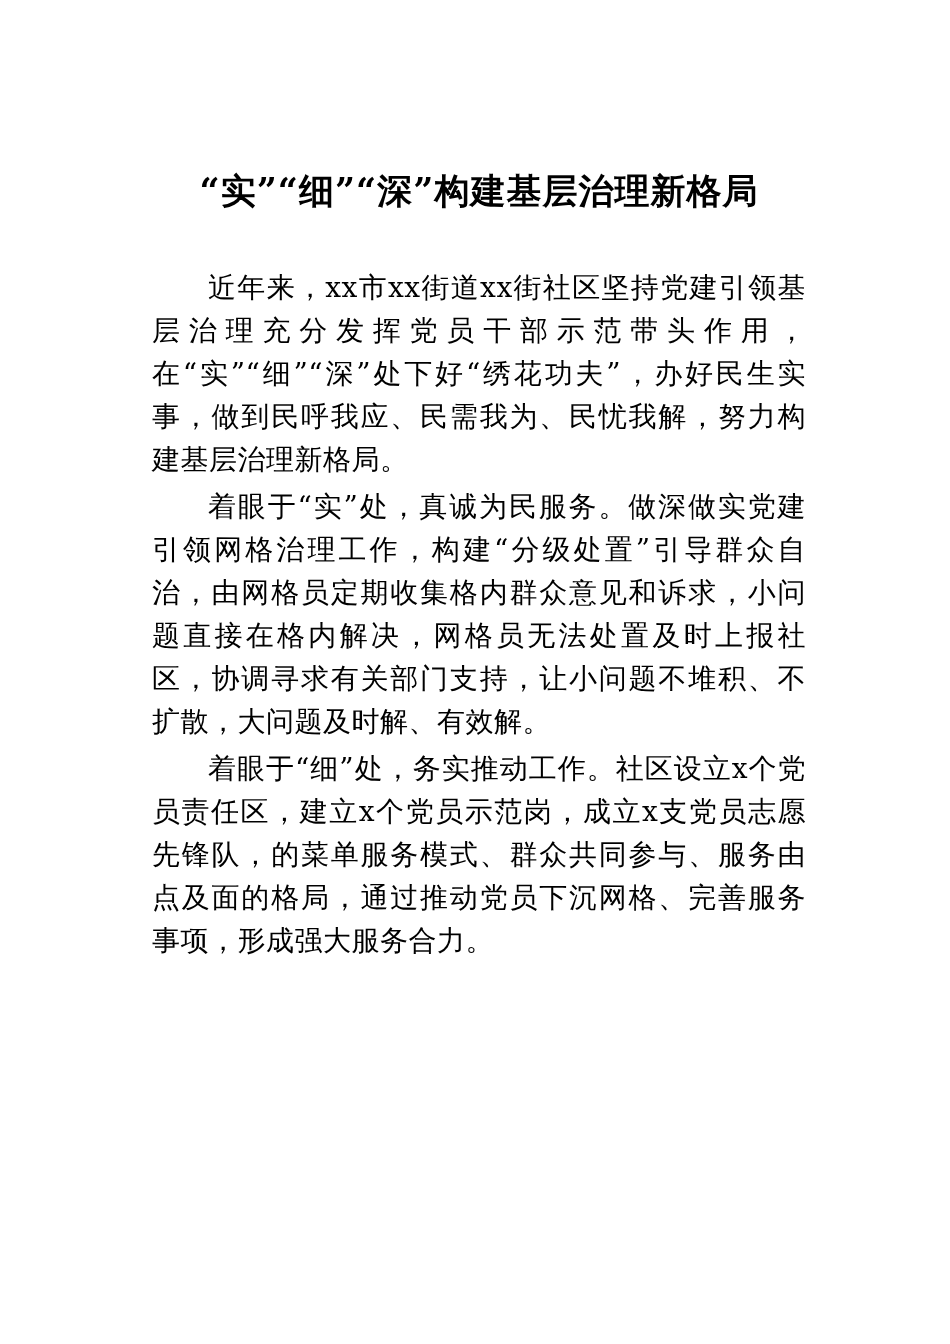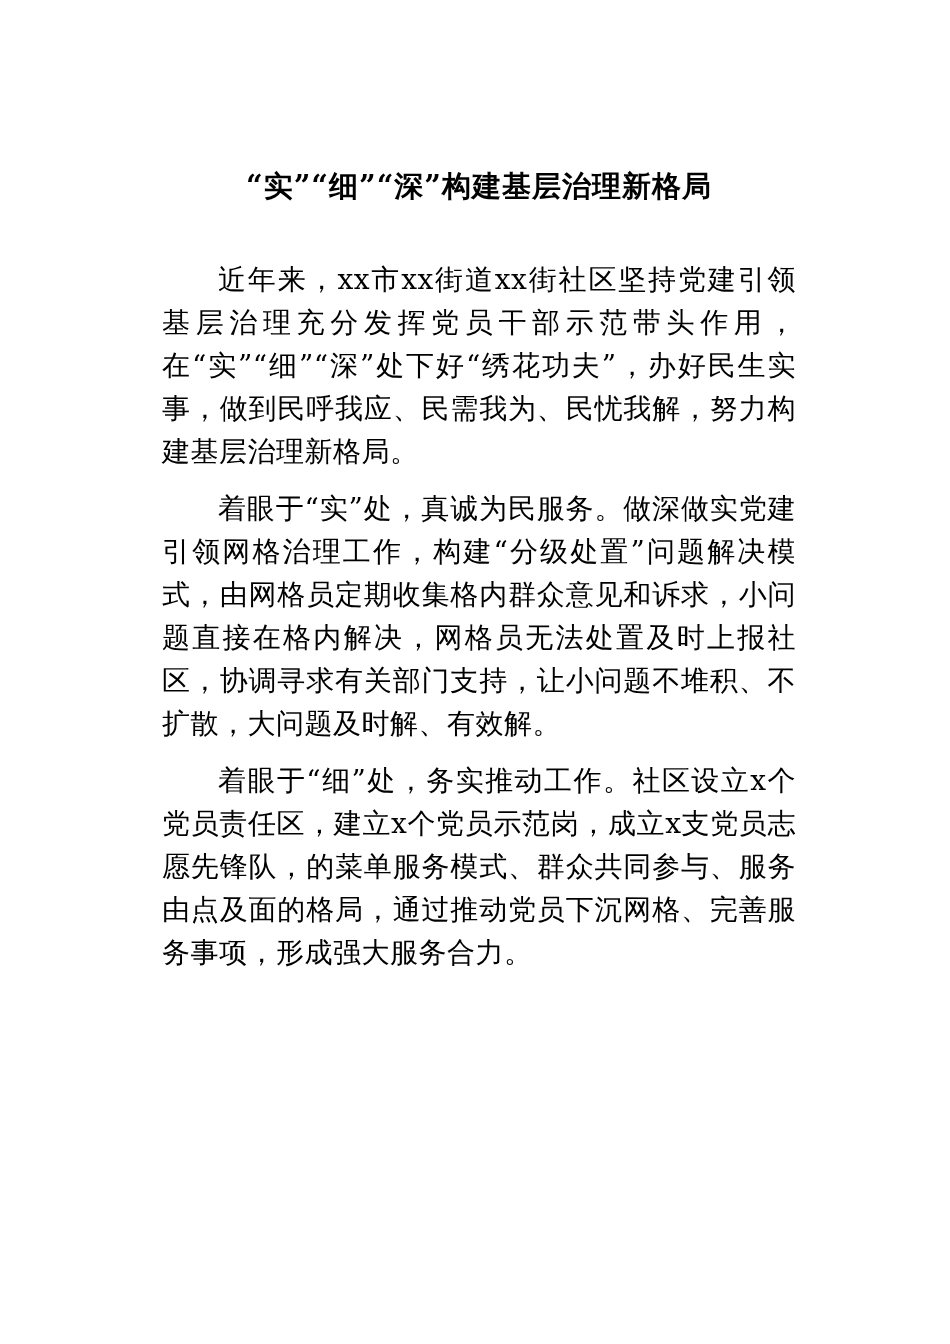--- a/index.html
+++ b/index.html
@@ -16,41 +16,41 @@
   }
   .page {
     box-sizing: border-box;
     width: 950px;
     height: 1344px;
     padding: 168px 140px 0 148px;
     background: #ffffff;
   }
   .doc-title {
     margin: 0 0 52px 0;
-    font-size: 29px;
+    font-size: 35px;
     line-height: 1.3;
     font-weight: bold;
     text-align: center;
     letter-spacing: 1px;
     white-space: nowrap;
   }
   .doc-body p {
-    margin: 14px;
+    margin: 4px;
     padding: 0;
     font-size: 28px;
     line-height: 43px;
     text-align: justify;
     text-justify: inter-ideograph;
     text-indent: 2em;
     letter-spacing: 0.5px;
   }
 </style>
 </head>
 <body>
 
 <div class="page">
   <h1 class="doc-title">“实”“细”“深”构建基层治理新格局</h1>
   <div class="doc-body">
     <p>近年来，xx市xx街道xx街社区坚持党建引领基层治理充分发挥党员干部示范带头作用，在“实”“细”“深”处下好“绣花功夫”，办好民生实事，做到民呼我应、民需我为、民忧我解，努力构建基层治理新格局。</p>
-    <p>着眼于“实”处，真诚为民服务。做深做实党建引领网格治理工作，构建“分级处置”问题解决模式，由网格员定期收集格内群众意见和诉求，小问题直接在格内解决，网格员无法处置及时上报社区，协调寻求有关部门支持，让小问题不堆积、不扩散，大问题及时解、有效解。</p>
+    <p>着眼于“实”处，真诚为民服务。做深做实党建引领网格治理工作，构建“分级处置”引导群众自治，由网格员定期收集格内群众意见和诉求，小问题直接在格内解决，网格员无法处置及时上报社区，协调寻求有关部门支持，让小问题不堆积、不扩散，大问题及时解、有效解。</p>
     <p>着眼于“细”处，务实推动工作。社区设立x个党员责任区，建立x个党员示范岗，成立x支党员志愿先锋队，的菜单服务模式、群众共同参与、服务由点及面的格局，通过推动党员下沉网格、完善服务事项，形成强大服务合力。</p>
   </div>
 </div>
 
 </body></html>

